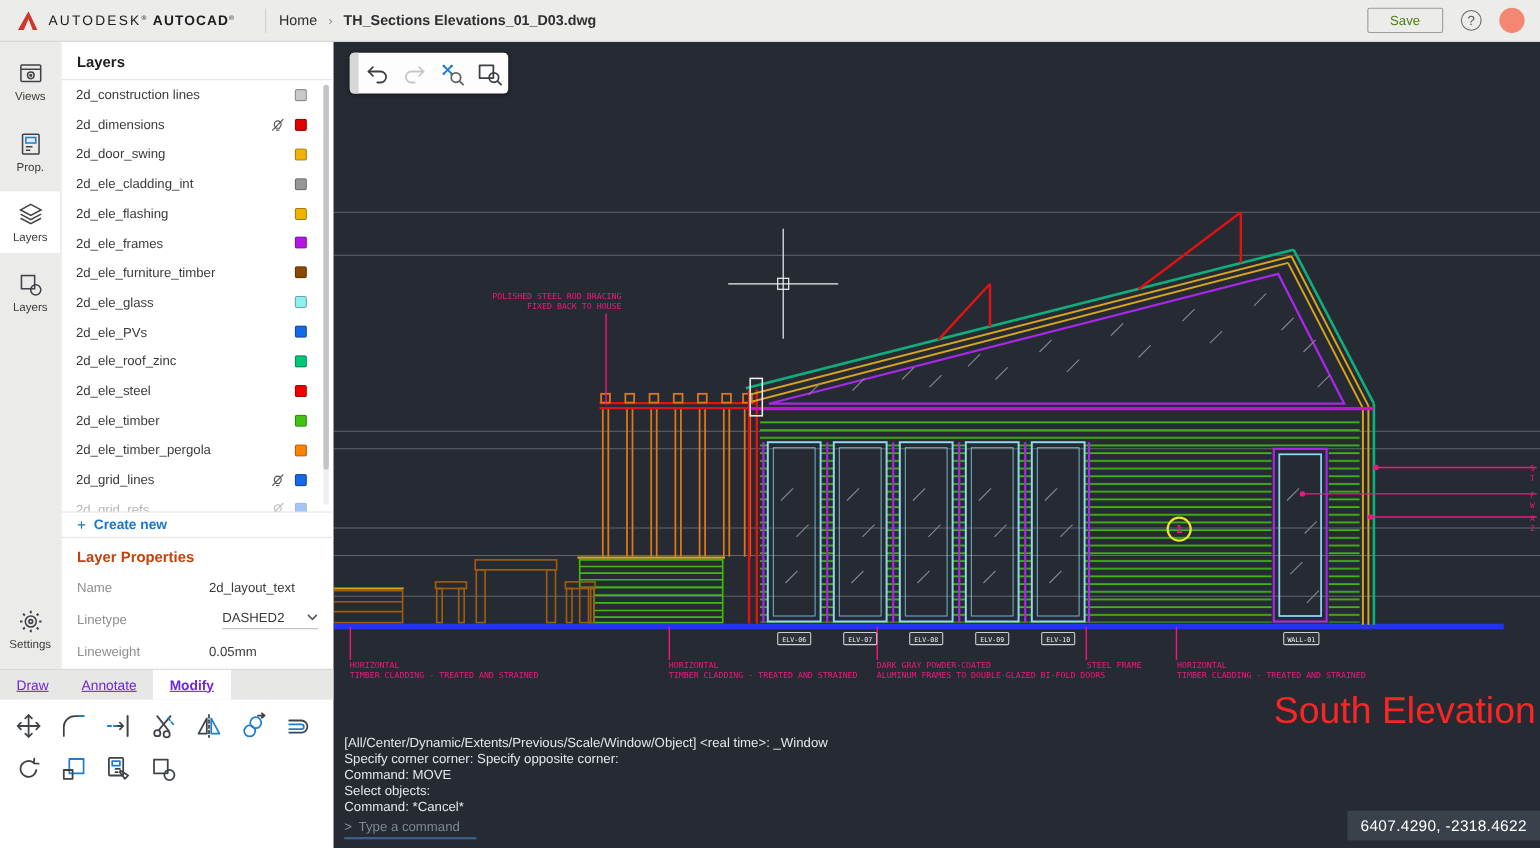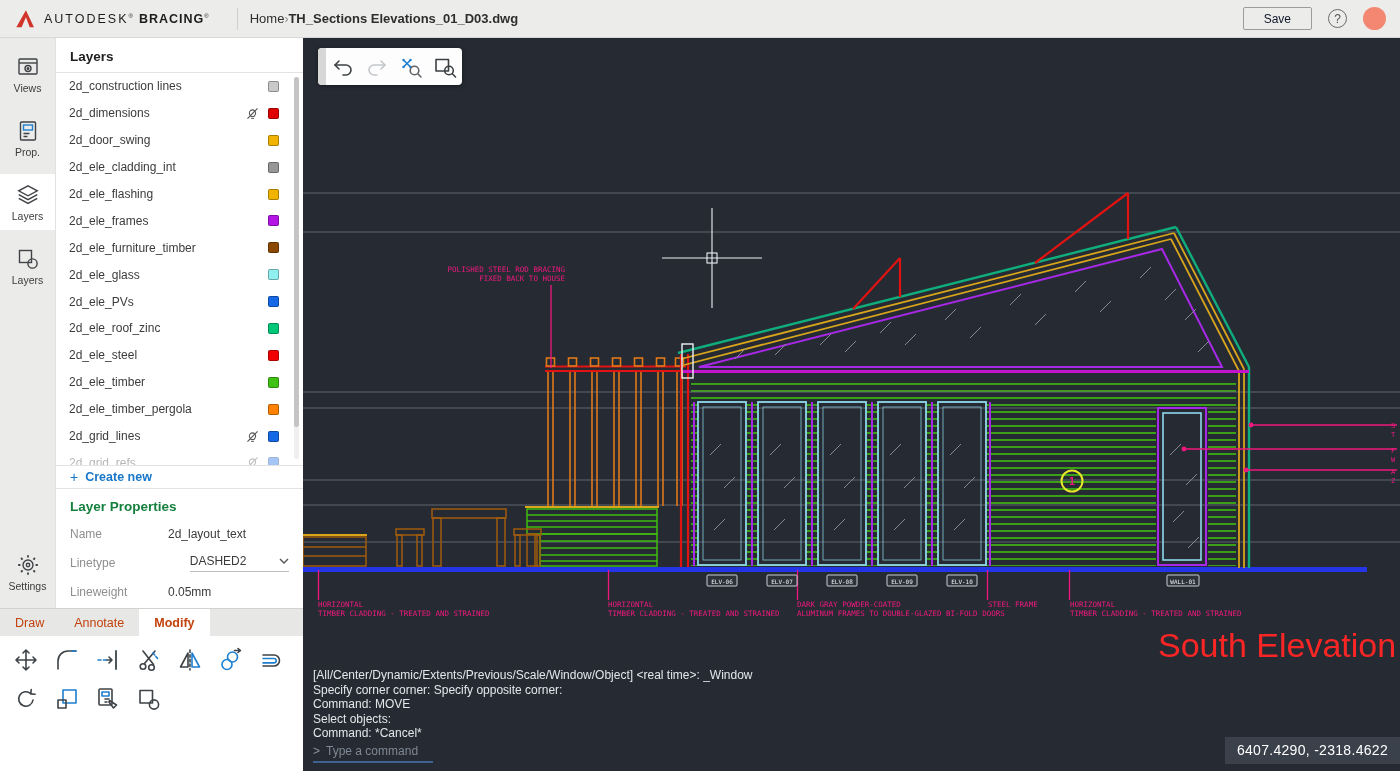--- a/index.html
+++ b/index.html
@@ -8,26 +8,26 @@
   #app { position:relative; width:1400px; height:771px; }
 
   
   #topbar { position:absolute; left:0; top:0; width:1400px; height:38px; background:#ececea;
     border-bottom:1px solid #d8d8d6; display:flex; align-items:center; z-index:30; }
   .brand { display:flex; align-items:center; gap:8px; padding:0 14px; }
   .brand-text { font-size:12.5px; color:#1c1c1c; letter-spacing:2px; }
   .brand-text b { letter-spacing:1px; margin-left:4px; }
   .brand sup { font-size:6px; }
   .tb-divider { width:1px; height:22px; background:#cfcfcd; margin:0 12px; }
-  #breadcrumb { display:flex; align-items:center; font-size:13px; color:#2e2e2e; }
+  #breadcrumb { display:flex; align-items:center; gap:10px; font-size:13px; color:#2e2e2e; }
   #breadcrumb .crumb-sep { color:#8a8a8a; font-size:12px; }
   #breadcrumb .file { font-weight:600; }
   #topbar .spacer { flex:1; }
   #save-btn { height:23px; padding:0 20px; margin-right:16px; background:transparent;
-    border:1px solid #9c9c9c; border-radius:2px; font-size:12px; color:#0f172a; cursor:pointer; }
+    border:1px solid #9c9c9c; border-radius:2px; font-size:12px; color:#4d7c0f; cursor:pointer; }
   #help-btn { width:19px; height:19px; border-radius:50%; border:1.4px solid #6b6b6b; color:#555;
     font-size:12px; display:flex; align-items:center; justify-content:center; margin-right:16px; }
   #avatar { width:23px; height:23px; border-radius:50%; background:#f48771; margin-right:14px; }
 
   
   #left { position:absolute; left:0; top:38px; width:303px; height:733px; background:#fff; z-index:20; }
   #rail { position:absolute; left:0; top:0; width:55px; height:570px; background:#ebebe9;
     display:flex; flex-direction:column; align-items:stretch; }
   .rail-item { display:flex; flex-direction:column; align-items:center; gap:3px; padding:9px 0 8px;
     margin-top:8px; cursor:pointer; }
@@ -46,30 +46,30 @@
   .bulb-ic { width:13px; height:13px; margin-right:9px; }
   .swatch { width:11px; height:11px; border-radius:2px; border:1px solid rgba(0,0,0,.3); }
   .lrow.faded { opacity:.38; }
   #layer-scroll { position:absolute; right:4px; top:4px; width:5px; height:382px; background:#efefef; border-radius:3px; }
   #layer-thumb { position:absolute; left:0; top:0; width:5px; height:350px; background:#c4c4c4; border-radius:3px; }
   #create-new { display:flex; align-items:center; gap:7px; height:24px; padding-left:14px;
     border-top:1px solid #e3e3e3; border-bottom:1px solid #e3e3e3; color:#1877c9; font-size:12.5px;
     font-weight:600; cursor:pointer; }
   #create-new .plus { font-size:14px; font-weight:400; }
   #layer-props { padding:10px 14px 0; }
-  .prop-row { display:flex; align-items:center; margin-top:13px; }
+  .prop-row { display:flex; align-items:center; margin-top:13px;gap:22px; }
   .prop-label { width:98px; font-size:12px; color:#8f8f8f; }
   .prop-value { font-size:12px; color:#3a3a3a; }
   .prop-select { display:flex; align-items:center; justify-content:space-between; width:122px;
     border-bottom:1px solid #bdbdbd; padding-bottom:3px; cursor:pointer;margin-left:40px; }
 
   #tools { position:absolute; left:0; top:570px; width:303px; height:163px; background:#fff;
     border-top:1px solid #d2d2d0; }
   #tool-tabs { display:flex; height:27px; background:#e7e7e5; }
-  .tab { padding:0 15px; font-size:12.5px; color:#c2410c; display:flex; align-items:center; cursor:pointer; }
+  .tab { padding:0 15px; font-size:12.5px; color:#6d28d9; display:flex; align-items:center; cursor:pointer;text-decoration:underline; }
   .tab.active { background:#fff; font-weight:600; }
   #tool-grid { padding:10px 12px 0; }
   .tool-row { display:flex; gap:14px; margin-bottom:12px; }
   .tool { width:27px; height:27px; display:flex; align-items:center; justify-content:center; cursor:pointer; }
   .tool svg { stroke:#3e4347; fill:none; stroke-width:1.6; stroke-linecap:round; stroke-linejoin:round; }
   .blue-st { stroke:var(--accent-blue); }
 
   
   #canvas { position:absolute; left:303px; top:38px; width:1097px; height:733px;
     background:var(--canvas-bg); overflow:hidden; }
@@ -118,21 +118,21 @@
 </svg>
 
 <div id="app">
 
   <header id="topbar">
     <div class="brand">
       <svg width="22" height="22" viewBox="0 0 24 24">
         <path d="M2.5 21L13 2.5L21.8 21h-4.6L13 10.2L8.3 21z" fill="#d1342b"></path>
       </svg>
       <span class="brand-text">
-        <span>AUTODESK</span><sup>®</sup><b>BRACING</b><sup>®</sup>
+        <span>AUTODESK</span><sup>®</sup><b>AUTOCAD</b><sup>®</sup>
       </span>
     </div>
     <div class="tb-divider"></div>
     <nav id="breadcrumb">
       <span>Home</span>
       <span class="crumb-sep">›</span>
       <span class="file">TH_Sections Elevations_01_D03.dwg</span>
     </nav>
     <div class="spacer"></div>
     <button id="save-btn">Save</button>
@@ -259,21 +259,21 @@
           </div>
         <div id="layer-scroll">
             <div id="layer-thumb"></div>
           </div>
       </div>
       <div id="create-new">
         <span class="plus">+</span>
         <span>Create new</span>
       </div>
       <div id="layer-props">
-        <div style="font-size:13.5px;font-weight:700;color:#15803d;">Layer Properties</div>
+        <div style="font-size:13.5px;font-weight:700;color:#c2410c;">Layer Properties</div>
         <div class="prop-row">
           <span class="prop-label">Name</span>
           <span class="prop-value">2d_layout_text</span>
         </div>
         <div class="prop-row">
           <span class="prop-label">Linetype</span>
           <span class="prop-select">
             <span class="prop-value">DASHED2</span>
             <svg width="10" height="6" viewBox="0 0 10 6">
                 <path d="M1 1l4 4 4-4" fill="none" stroke="#555" stroke-width="1.4"></path>

